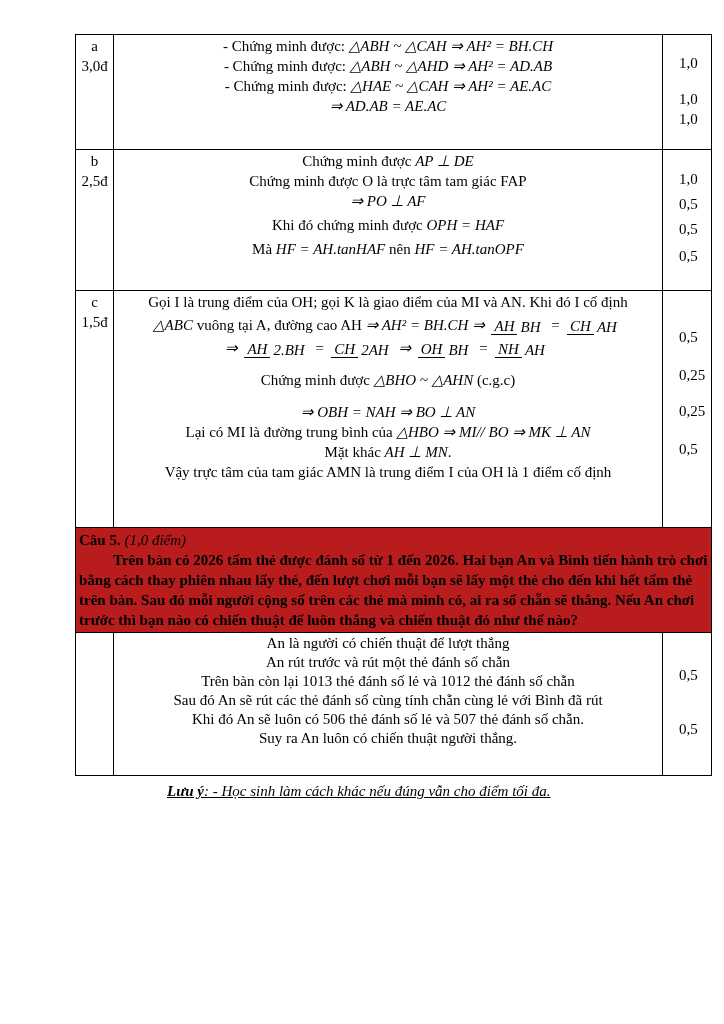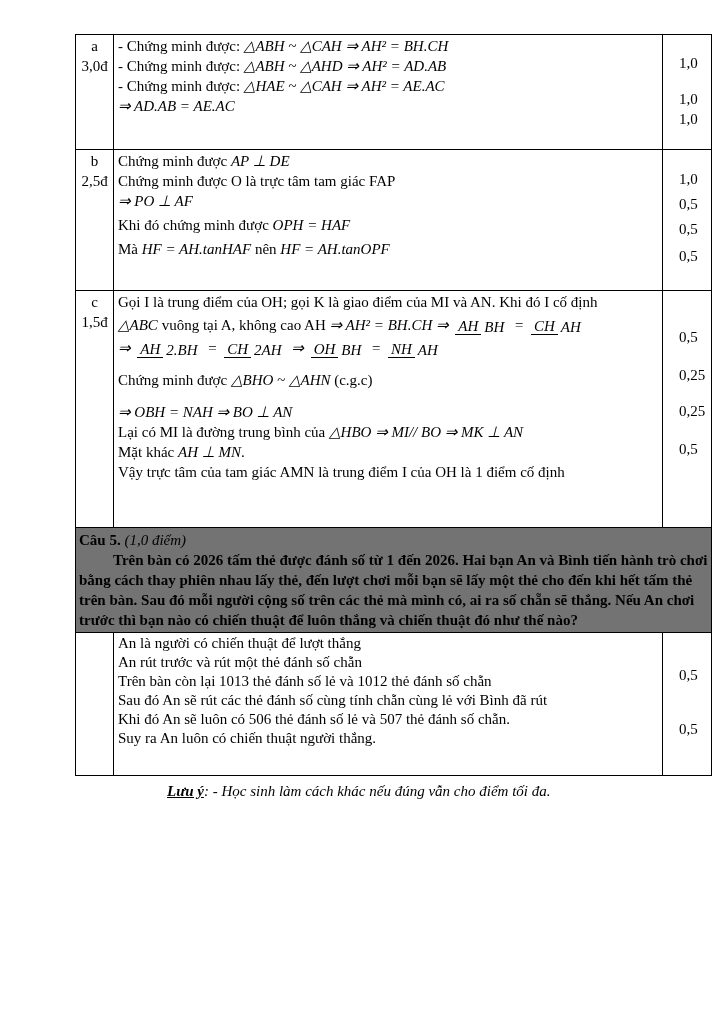--- a/index.html
+++ b/index.html
@@ -12,43 +12,43 @@
   }
   .doc { position: absolute; left: 75px; top: 34px; width: 636px; }
   table.gtable { border-collapse: collapse; width: 100%; table-layout: fixed; }
   .gtable td { border: 1px solid #000; vertical-align: top; padding: 1px 4px; }
   td.c-label { text-align: center; padding: 1px 0; }
   td.c-points { text-align: center; padding: 16px; }
   tr.row-a td { height: 82px; }
   tr.row-b td { height: 108px; }
   tr.row-c td { height: 204px; }
   tr.row-ans td { height: 110px; }
-  tr.row-cau5 td { background: #737373; padding: 2px 3px; }
+  tr.row-cau5 td { background: #b91c1c; padding: 2px 3px; }
   .mi { font-style: italic; }
-  .line { min-height: 20px; }
+  .line { min-height: 20px; text-align: center; }
   .sp6 { margin-top: 4px; }
   .sp4 { margin-top: 12px; }
   .frac {
     display: inline-flex; flex-direction: row; align-items: center;
     vertical-align: middle; font-style: italic; line-height: 16px; margin: 0 3px;
   }
   .frac .num { border-bottom: 1px solid #000; padding: 0 3px; }
   .frac .den { padding: 0 3px; }
   .fline { margin: 3px 0; }
   .pt { line-height: 20px; }
   .pt-a1 { margin-top: 2px; } .pt-a2 { margin-top: 16px; } .pt-a3 { margin-top: 0; }
   .pt-b1 { margin-top: 3px; } .pt-b2 { margin-top: 5px; } .pt-b3 { margin-top: 5px; } .pt-b4 { margin-top: 7px; }
   .pt-c1 { margin-top: 20px; } .pt-c2 { margin-top: 18px; } .pt-c3 { margin-top: 16px; } .pt-c4 { margin-top: 18px; }
   .pt-s1 { margin-top: 16px; } .pt-s2 { margin-top: 34px; }
   .cau5-title { font-weight: bold; }
   .cau5-note { font-style: italic; font-weight: normal; }
   .cau5-body { text-indent: 34px; font-weight: bold; }
   .ans .line { line-height: 19px; min-height: 19px; }
   .notes { margin-top: 5px; font-style: italic; }
-  .note1 { margin-left: 92px; }
+  .note1 { margin-left: 92px; text-decoration: underline; }
   .note-label { font-weight: bold; text-decoration: underline; }
   .note2 { margin-left: 114px; margin-top: 7px; }
 </style>
 </head>
 <body>
 
 <div class="doc">
   <table class="gtable">
     <colgroup>
         <col style="width:38px">
@@ -96,21 +96,21 @@
     </tr>
 
     <tr class="row-c">
       <td class="c-label">
         <div>c</div>
         <div>1,5đ</div>
       </td>
       <td class="c-content">
         <div class="line"><span>Gọi I là trung điểm của OH; gọi K là giao điểm của MI và AN. Khi đó I cố định</span></div>
         <div class="line fline">
-          <span class="mi">△ABC</span><span> vuông tại A, không cao AH </span><span class="mi">⇒ AH² = BH.CH ⇒ </span><span class="frac">
+          <span class="mi">△ABC</span><span> vuông tại A, đường cao AH </span><span class="mi">⇒ AH² = BH.CH ⇒ </span><span class="frac">
                 <span class="num">AH</span>
                 <span class="den">BH</span>
               </span><span class="mi"> = </span><span class="frac">
                 <span class="num">CH</span>
                 <span class="den">AH</span>
               </span>
         </div>
         <div class="line fline">
           <span class="mi">⇒ </span><span class="frac">
                 <span class="num">AH</span>

